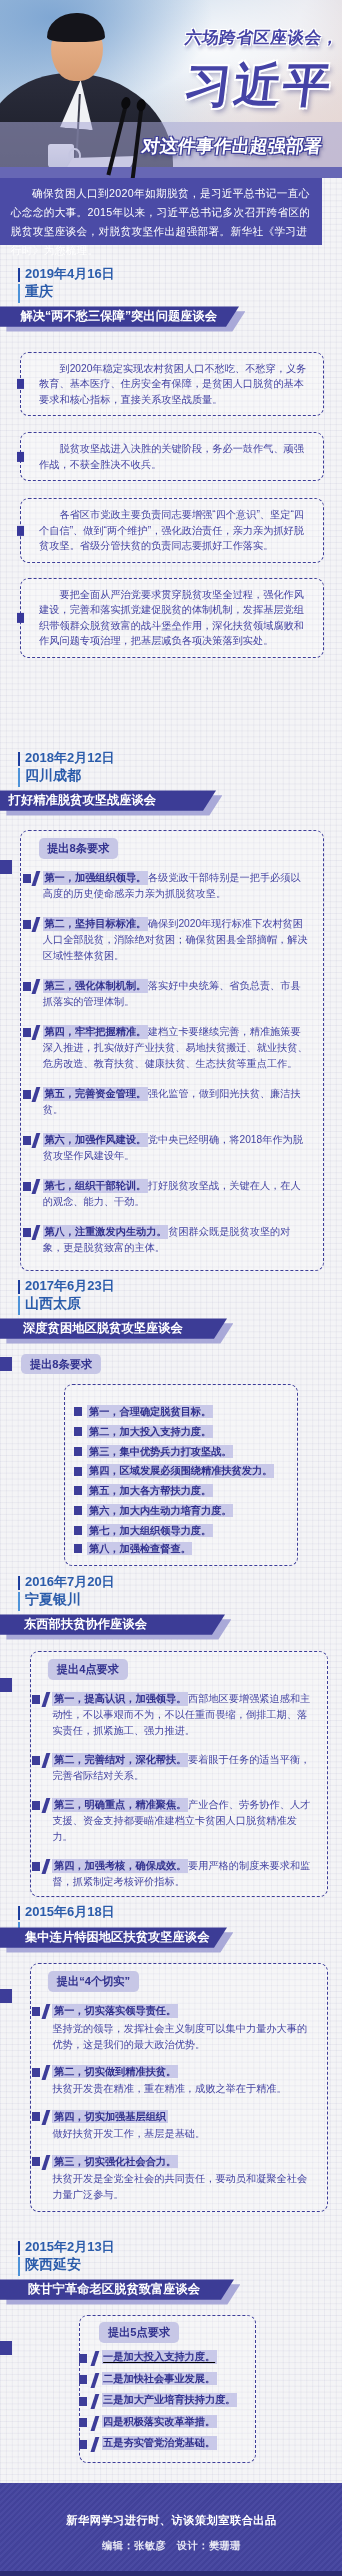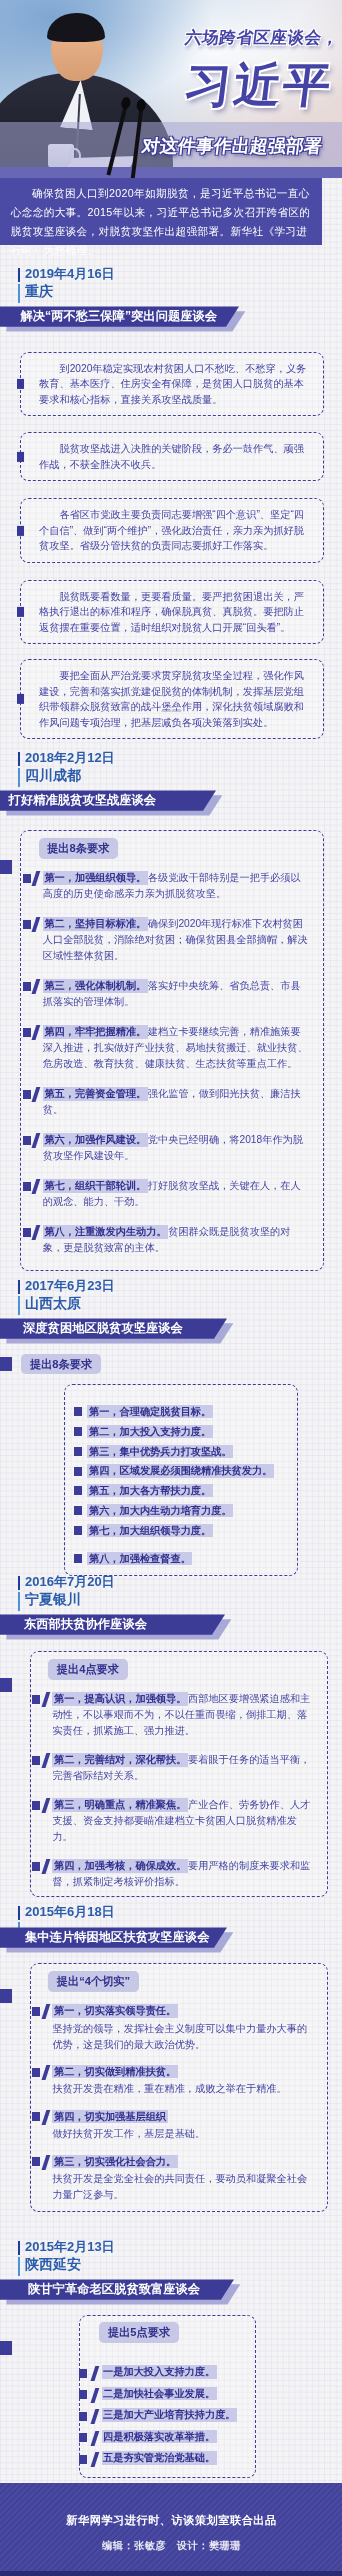--- a/index.html
+++ b/index.html
@@ -121,24 +121,20 @@
           <p class="qtext">到2020年稳定实现农村贫困人口不愁吃、不愁穿，义务教育、基本医疗、住房安全有保障，是贫困人口脱贫的基本要求和核心指标，直接关系攻坚战质量。</p>
         </div>
         <div class="qbox" style="margin-top: 16px;">
           <span class="qbullet"></span>
           <p class="qtext">脱贫攻坚战进入决胜的关键阶段，务必一鼓作气、顽强作战，不获全胜决不收兵。</p>
         </div>
         <div class="qbox" style="margin-top: 17px;">
           <span class="qbullet"></span>
           <p class="qtext">各省区市党政主要负责同志要增强“四个意识”、坚定“四个自信”、做到“两个维护”，强化政治责任，亲力亲为抓好脱贫攻坚。省级分管扶贫的负责同志要抓好工作落实。</p>
         </div>
-        <div class="qbox" style="margin-top: 17px;">
-          <span class="qbullet"></span>
-          <p class="qtext">脱贫既要看数量，更要看质量。要严把贫困退出关，严格执行退出的标准和程序，确保脱真贫、真脱贫。要把防止返贫摆在重要位置，适时组织对脱贫人口开展“回头看”。</p>
-        </div>
         <div class="qbox" style="margin-top: 15px;">
           <span class="qbullet"></span>
           <p class="qtext">要把全面从严治党要求贯穿脱贫攻坚全过程，强化作风建设，完善和落实抓党建促脱贫的体制机制，发挥基层党组织带领群众脱贫致富的战斗堡垒作用，深化扶贫领域腐败和作风问题专项治理，把基层减负各项决策落到实处。</p>
         </div>
       </div>
       <div class="section s1" style="top: 749px;">
         <div class="datewrap">
           <span class="dmark-top"></span>
           <span class="dmark-bot"></span>
           <div class="mdate">2018年2月12日</div>
@@ -220,21 +216,21 @@
               <div class="itext" style="line-height: 15px;"><span class="hl">第五，加大各方帮扶力度。</span></div>
             </div>
             <div class="item" style="margin-top: 4.8px;">
               <span class="bullet"></span>
               <div class="itext" style="line-height: 15px;"><span class="hl">第六，加大内生动力培育力度。</span></div>
             </div>
             <div class="item" style="margin-top: 4.8px;">
               <span class="bullet"></span>
               <div class="itext" style="line-height: 15px;"><span class="hl">第七，加大组织领导力度。</span></div>
             </div>
-            <div class="item" style="margin-top: 13px;">
+            <div class="item" style="margin-top: 3px;">
               <span class="bullet"></span>
               <div class="itext" style="line-height: 15px;"><span class="hl">第八，加强检查督查。</span></div>
             </div>
           </div>
         </div>
       </div>
       <div class="section s3" style="top: 1573px;">
         <div class="datewrap">
           <span class="dmark-top"></span>
           <span class="dmark-bot"></span>
@@ -315,21 +311,21 @@
           <span class="dmark-bot"></span>
           <div class="mdate">2015年2月13日</div>
           <div class="mloc">陕西延安</div>
         </div>
         <div class="barwrap">
           <div class="barshadow" style="width: 234px;"></div>
           <div class="bar" style="width: 234px; padding-left: 28px; box-sizing: border-box;">陕甘宁革命老区脱贫致富座谈会</div>
         </div>
         <div class="boxarea">
           <span class="lsq" style="top: 26px;"></span>
-          <div class="dbox" style="margin-left: 79px; width: 177px; margin-top: 15px; padding: 6.4px 8.6px 10.7px 14px;"><span class="pill">提出5点要求</span><div class="item" style="margin-top: 23px;">
+          <div class="dbox" style="margin-left: 79px; width: 177px; margin-top: 15px; padding: 6.4px 8.6px 10.7px 14px;"><span class="pill">提出5点要求</span><div class="item" style="margin-top: 8px; text-decoration: underline;">
               <span class="bullet"></span>
               <span class="slash"></span>
               <div class="itext" style="line-height: 14.5px;"><span class="hl">一是加大投入支持力度。</span></div>
             </div><div class="item" style="margin-top: 7px;">
               <span class="bullet"></span>
               <span class="slash"></span>
               <div class="itext" style="line-height: 14.5px;"><span class="hl">二是加快社会事业发展。</span></div>
             </div><div class="item" style="margin-top: 7px;">
               <span class="bullet"></span>
               <span class="slash"></span>

